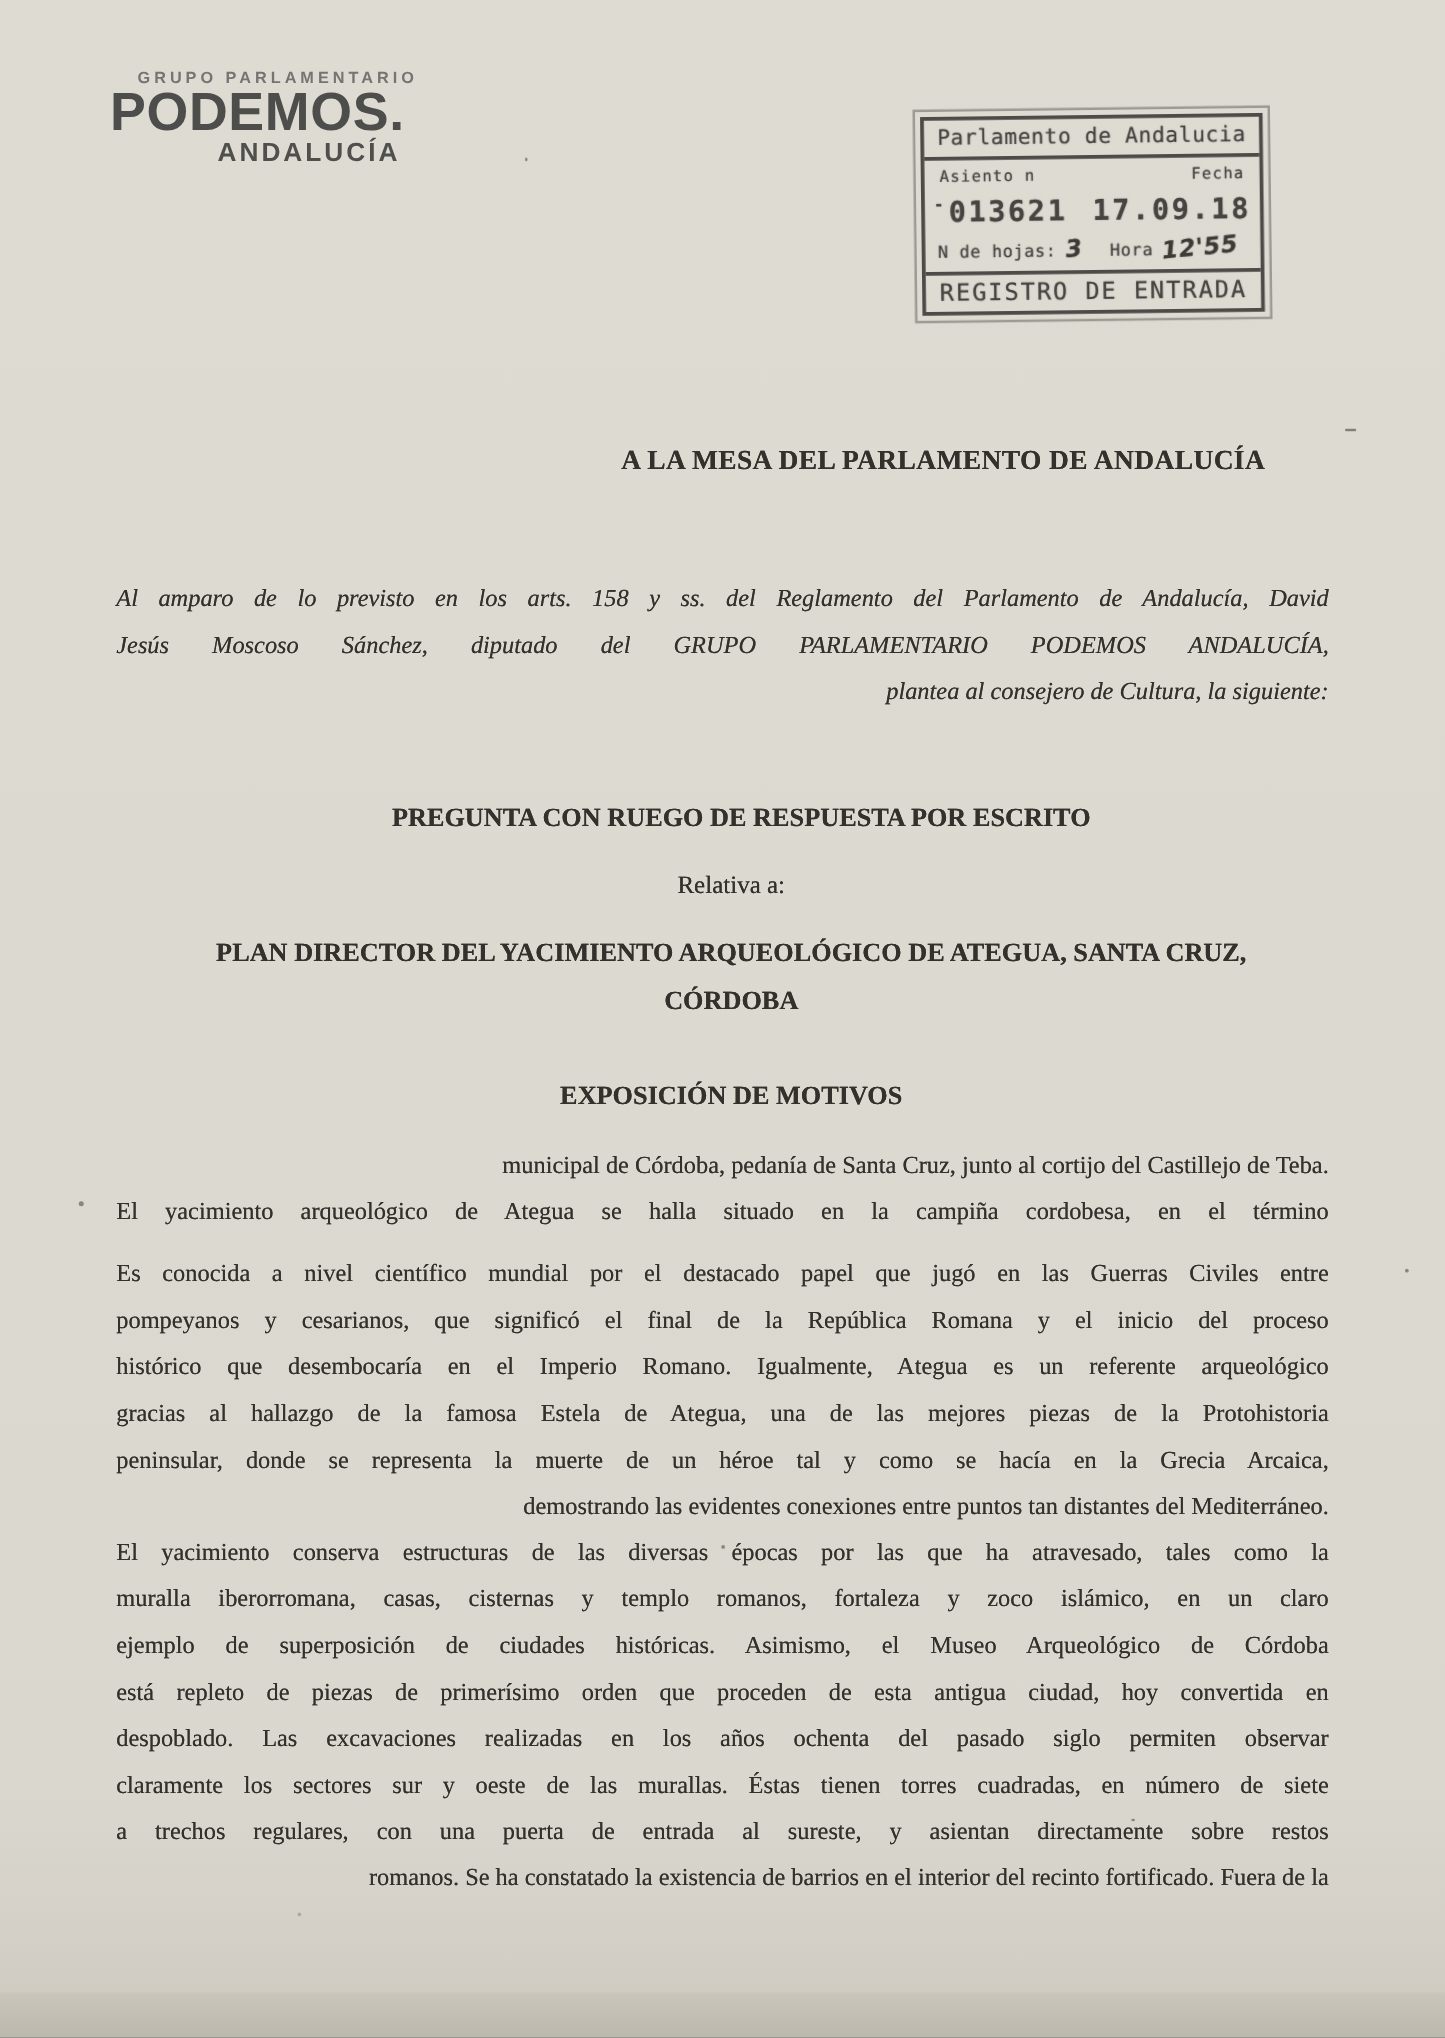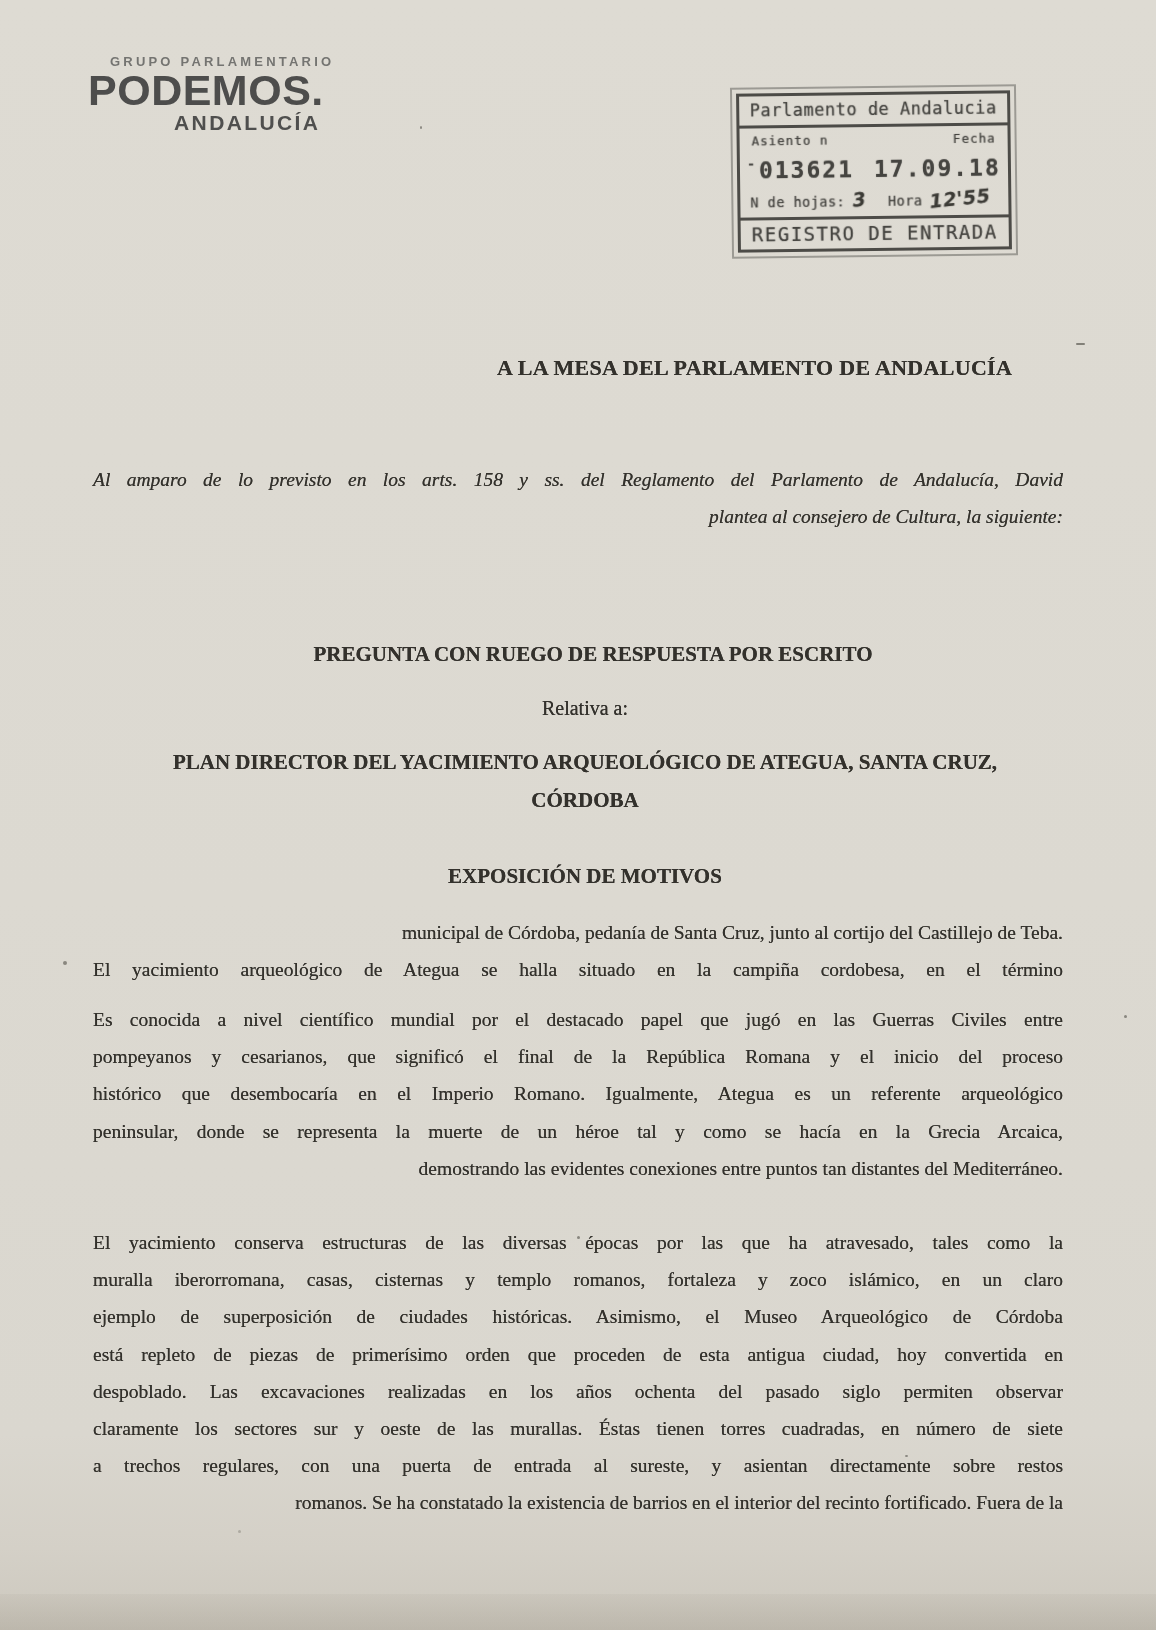--- a/index.html
+++ b/index.html
@@ -102,40 +102,42 @@
         <span class="hand">12'55</span>
       </div>
     </div>
     <div class="stamp-footer">REGISTRO DE ENTRADA</div>
   </div>
 
   <div class="doc-title">A LA MESA DEL PARLAMENTO DE ANDALUCÍA</div>
 
   <div class="col para p-intro">
     <div class="line jline">Al amparo de lo previsto en los arts. 158 y ss. del Reglamento del Parlamento de Andalucía, David</div>
+    <div class="line jline">Jesús Moscoso Sánchez, diputado del GRUPO PARLAMENTARIO PODEMOS ANDALUCÍA,</div>
     <div class="line lline">plantea al consejero de Cultura, la siguiente:</div>
   </div>
 
   <div class="heading h-pregunta">PREGUNTA CON RUEGO DE RESPUESTA POR ESCRITO</div>
   <div class="heading h-relativa">Relativa a:</div>
   <div class="heading h-plan">
     <div>PLAN DIRECTOR DEL YACIMIENTO ARQUEOLÓGICO DE ATEGUA, SANTA CRUZ,</div>
     <div>CÓRDOBA</div>
   </div>
   <div class="heading h-exposicion">EXPOSICIÓN DE MOTIVOS</div>
 
   <div class="col para p-1">
     <div class="line lline">municipal de Córdoba, pedanía de Santa Cruz, junto al cortijo del Castillejo de Teba.</div>
     <div class="line jline">El yacimiento arqueológico de Ategua se halla situado en la campiña cordobesa, en el término</div>
   </div>
 
   <div class="col para p-2">
     <div class="line jline">Es conocida a nivel científico mundial por el destacado papel que jugó en las Guerras Civiles entre</div>
     <div class="line jline">pompeyanos y cesarianos, que significó el final de la República Romana y el inicio del proceso</div>
     <div class="line jline">histórico que desembocaría en el Imperio Romano. Igualmente, Ategua es un referente arqueológico</div>
+    <div class="line jline">gracias al hallazgo de la famosa Estela de Ategua, una de las mejores piezas de la Protohistoria</div>
     <div class="line jline">peninsular, donde se representa la muerte de un héroe tal y como se hacía en la Grecia Arcaica,</div>
     <div class="line lline">demostrando las evidentes conexiones entre puntos tan distantes del Mediterráneo.</div>
   </div>
 
   <div class="col para p-3">
     <div class="line jline">El yacimiento conserva estructuras de las diversas épocas por las que ha atravesado, tales como la</div>
     <div class="line jline">muralla iberorromana, casas, cisternas y templo romanos, fortaleza y zoco islámico, en un claro</div>
     <div class="line jline">ejemplo de superposición de ciudades históricas. Asimismo, el Museo Arqueológico de Córdoba</div>
     <div class="line jline">está repleto de piezas de primerísimo orden que proceden de esta antigua ciudad, hoy convertida en</div>
     <div class="line jline">despoblado. Las excavaciones realizadas en los años ochenta del pasado siglo permiten observar</div>

